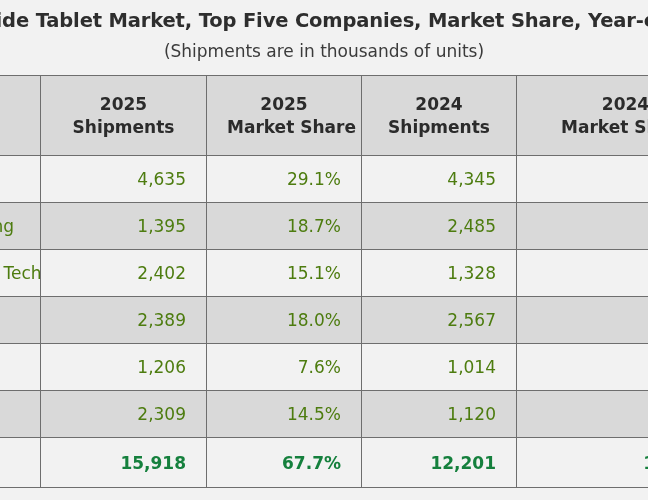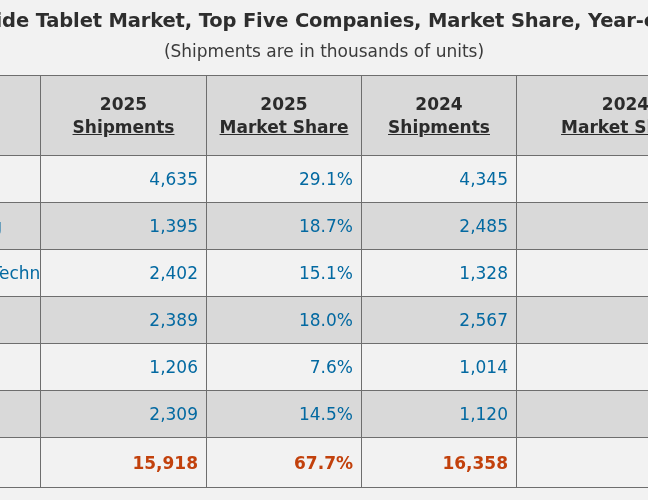--- a/index.html
+++ b/index.html
@@ -57,56 +57,56 @@
   }
   #data-table col.c-company  { width: 126px; }
   #data-table col.c-num      { width: 166px; }
   #data-table col.c-share    { width: 155px; }
   #data-table col.c-num2     { width: 155px; }
   #data-table col.c-share2   { width: 218px; }
 
   #data-table th,
   #data-table td {
     border: 1px solid #6e6e6e;
-    padding: 0 8px;
+    padding: 0 20px;
     font-size: 17px;
     box-sizing: border-box;
     white-space: nowrap;
     overflow: hidden;
   }
 
   thead th {
     background: #d9d9d9;
     height: 80px;
     font-weight: bold;
     color: #2b2b2b;
     text-align: center;
     line-height: 1.35;
     vertical-align: middle;
   }
   thead th .yr { display: block; }
-  thead th .lb { display: block; text-decoration: underline; }
+  thead th .lb { display: block; }
 
   tbody tr.row td {
     height: 47px;
     vertical-align: middle;
-    color: #0369a1;
+    color: #4d7c0f;
   }
   tbody tr.odd  td { background: #f2f2f2; }
   tbody tr.even td { background: #d9d9d9; }
 
   td.company { text-align: left; }
   td.value   { text-align: right; }
 
   tbody tr.total td {
     height: 50px;
     vertical-align: middle;
     background: #f2f2f2;
     font-weight: bold;
-    color: #c2410c;
+    color: #15803d;
     border-top: 2px solid #5a5a5a;
   }
   tbody tr.total td.value { text-align: right; }
 </style>
 </head>
 <body>
 
 <div id="page">
 
   <div id="title-block">
@@ -185,19 +185,19 @@
         <td class="company">Others</td>
         <td class="value">2,309</td>
         <td class="value">14.5%</td>
         <td class="value">1,120</td>
         <td class="value">14.5%</td>
       </tr>
       <tr class="total">
         <td class="company">Total</td>
         <td class="value">15,918</td>
         <td class="value">67.7%</td>
-        <td class="value">16,358</td>
+        <td class="value">12,201</td>
         <td class="value">100.0%</td>
       </tr>
     </tbody>
   </table>
 
 </div>
 
 </body></html>

